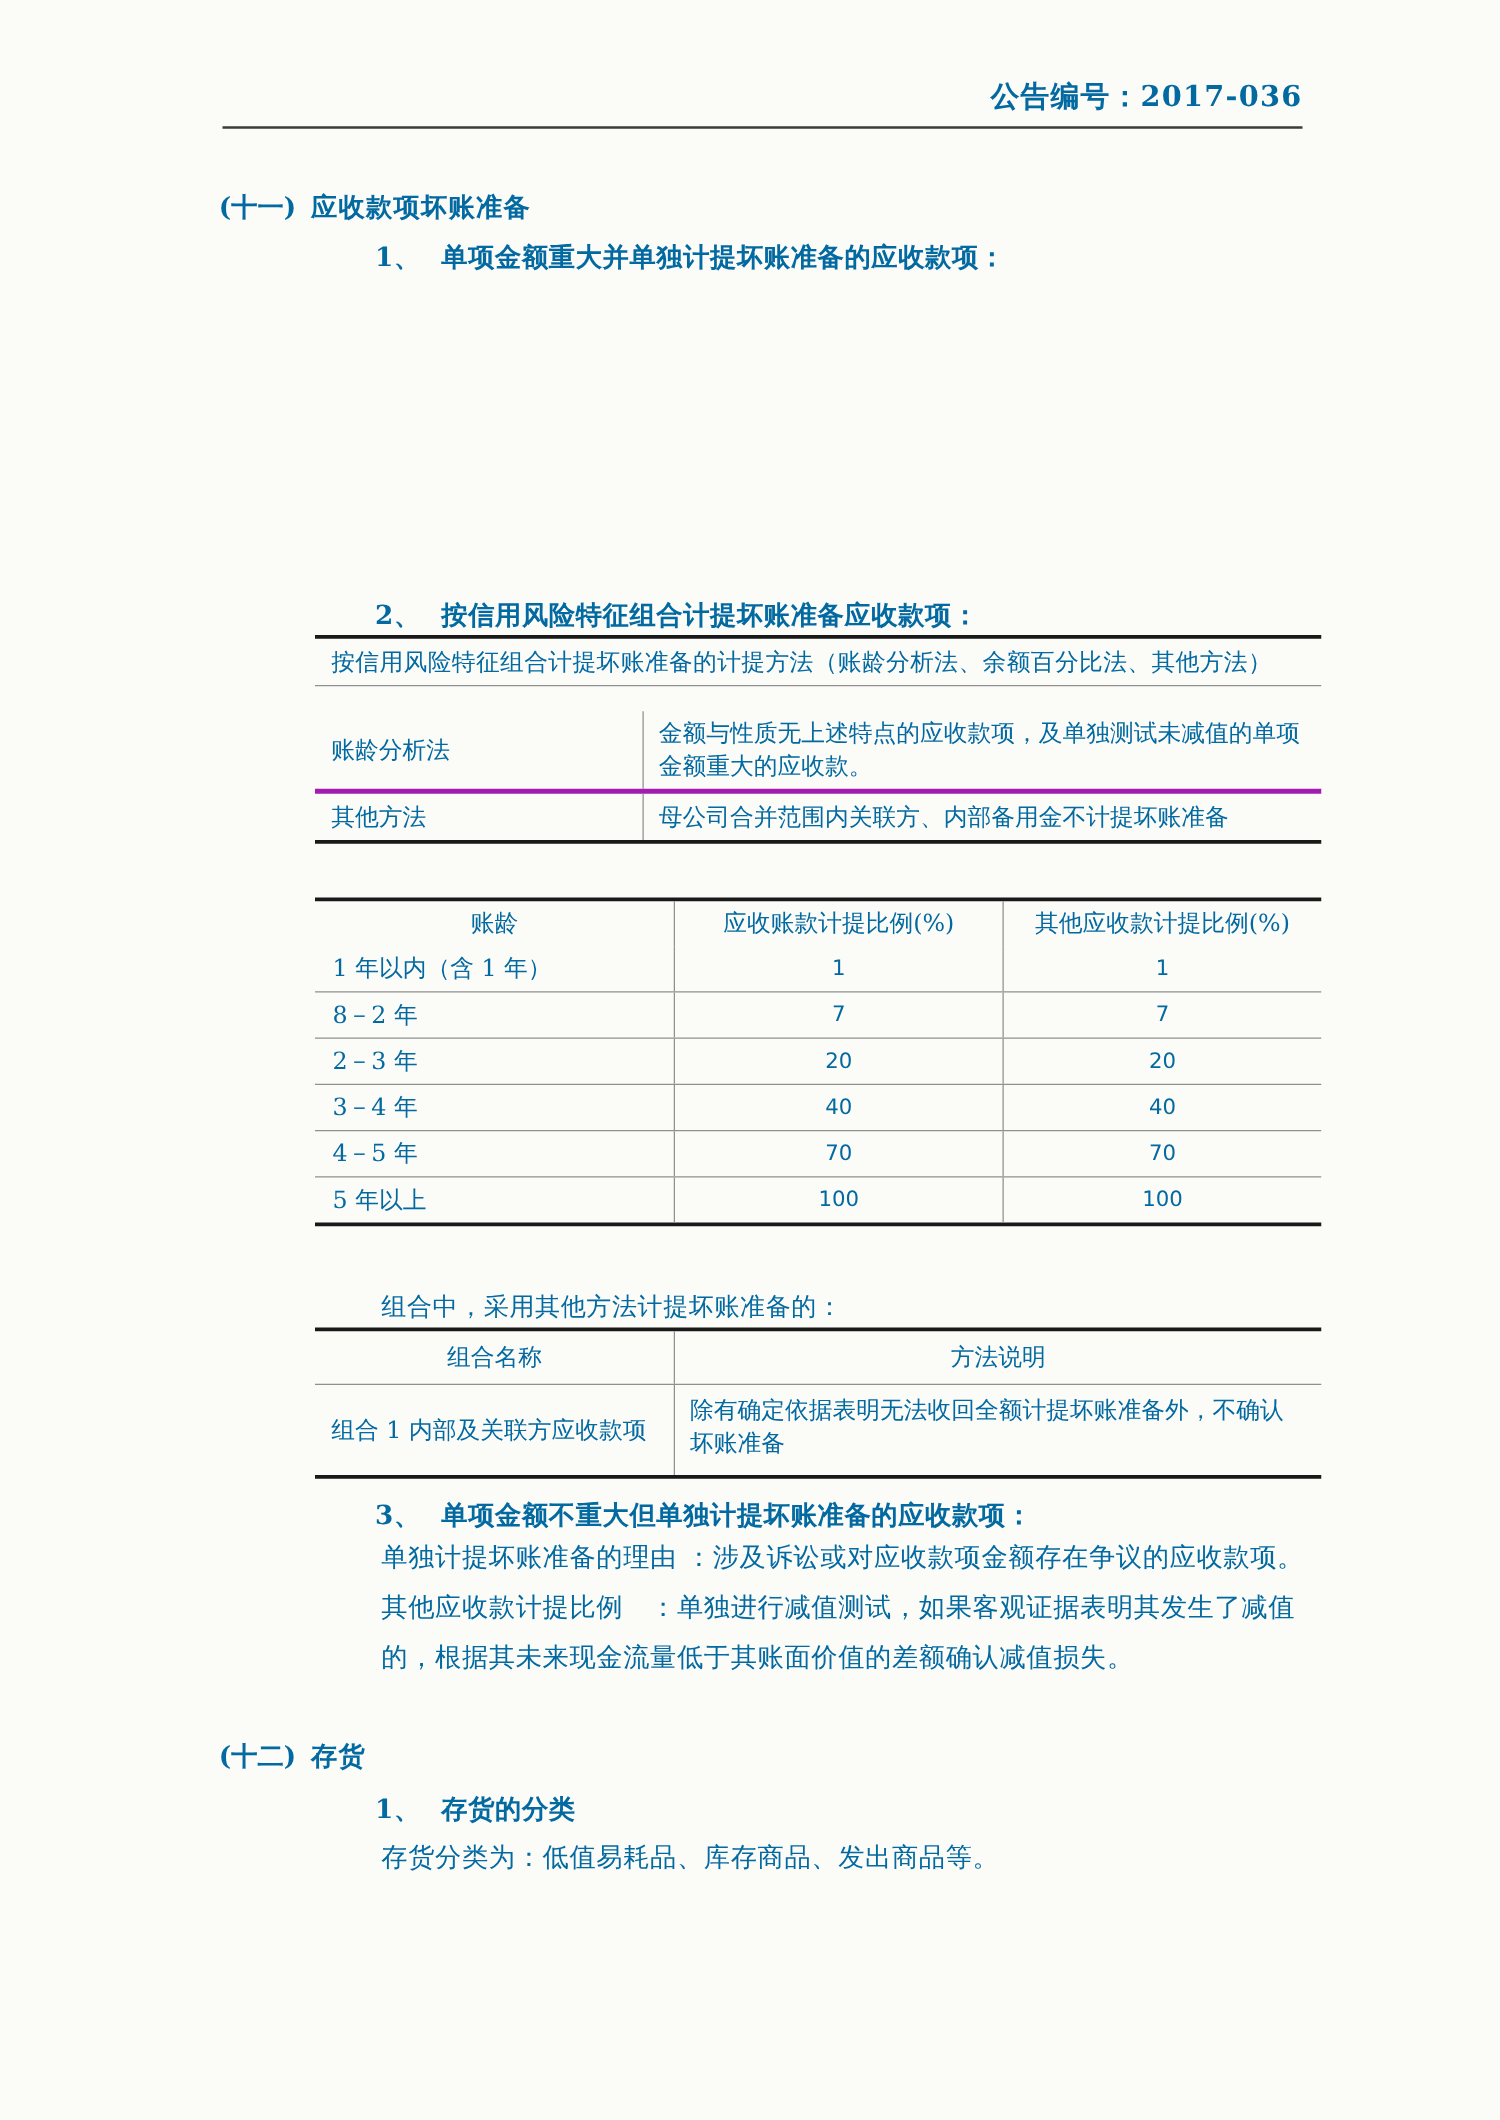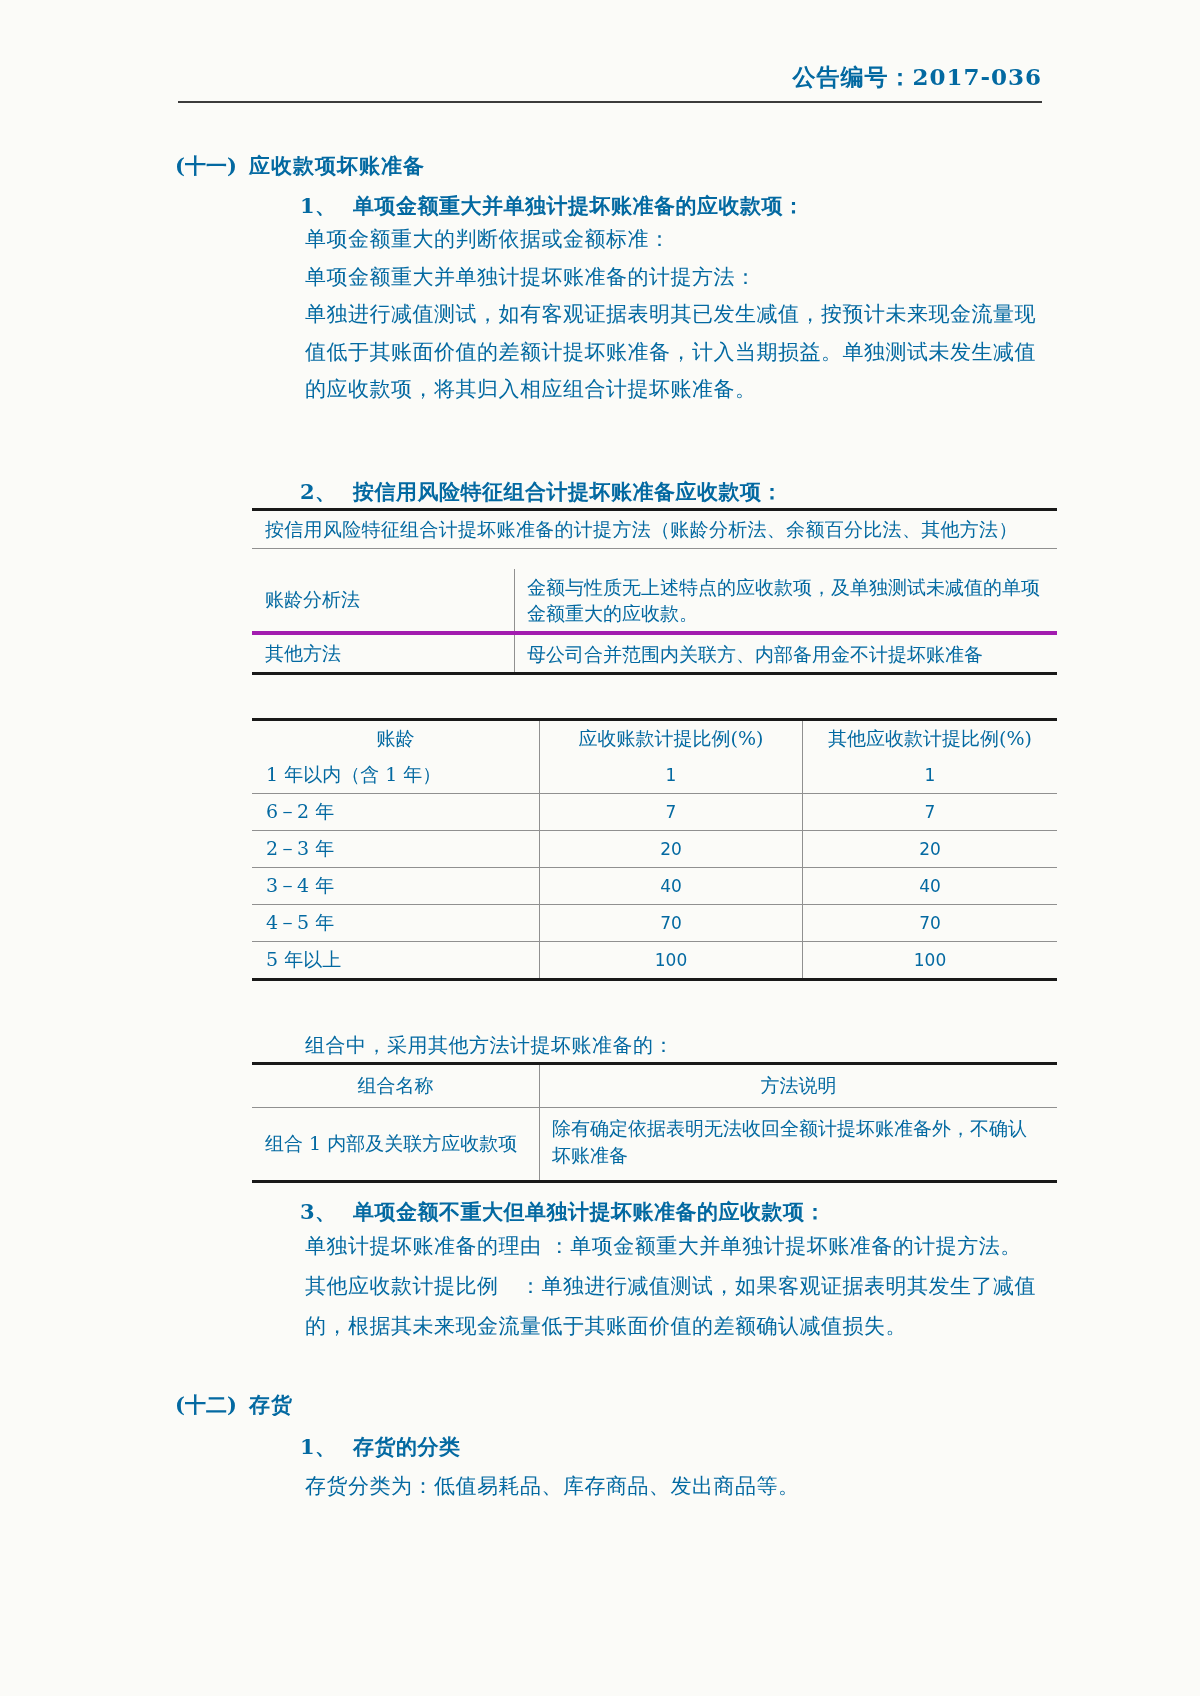--- a/index.html
+++ b/index.html
@@ -67,27 +67,20 @@
   <div class="hdr-num">公告编号：2017-036</div>
   <div class="hdr-rule"></div>
 
   <div class="sec-head" style="top:152px">
     <span>(十一)</span><span class="sec-title">应收款项坏账准备</span>
   </div>
 
   <div class="item-head" style="top:192px">
     <span class="item-num">1、</span><span>单项金额重大并单独计提坏账准备的应收款项：</span>
   </div>
-  <div class="body-block" style="top:221px;width:760px;line-height:37.5px">
-      <div class="body-line">单项金额重大的判断依据或金额标准：</div>
-      <div class="body-line">单项金额重大并单独计提坏账准备的计提方法：</div>
-      <div class="body-line">单独进行减值测试，如有客观证据表明其已发生减值，按预计未来现金流量现</div>
-      <div class="body-line">值低于其账面价值的差额计提坏账准备，计入当期损益。单独测试未发生减值</div>
-      <div class="body-line">的应收款项，将其归入相应组合计提坏账准备。</div>
-    </div>
 
   <div class="item-head" style="top:478px">
     <span class="item-num">2、</span><span>按信用风险特征组合计提坏账准备应收款项：</span>
   </div>
 
   <div class="t" style="top:508px">
     <div class="t1-span inner-b">按信用风险特征组合计提坏账准备的计提方法（账龄分析法、余额百分比法、其他方法）</div>
     <div>
         <div class="mt-row">
           <div class="mt-c1">账龄分析法</div>
@@ -106,21 +99,21 @@
       <div class="t2-c2">应收账款计提比例(%)</div>
       <div class="t2-c3">其他应收款计提比例(%)</div>
     </div>
     <div>
         <div class="t2-row">
           <div class="t2-c1">1 年以内（含 1 年）</div>
           <div class="t2-c2 num-cell">1</div>
           <div class="t2-c3 num-cell">1</div>
         </div>
         <div class="t2-row">
-          <div class="t2-c1">6－2 年</div>
+          <div class="t2-c1">8－2 年</div>
           <div class="t2-c2 num-cell">7</div>
           <div class="t2-c3 num-cell">7</div>
         </div>
         <div class="t2-row">
           <div class="t2-c1">2－3 年</div>
           <div class="t2-c2 num-cell">20</div>
           <div class="t2-c3 num-cell">20</div>
         </div>
         <div class="t2-row">
           <div class="t2-c1">3－4 年</div>
@@ -149,21 +142,21 @@
     <div class="t3-row">
       <div class="t3-c1">组合 1 内部及关联方应收款项</div>
       <div class="t3-c2">除有确定依据表明无法收回全额计提坏账准备外，不确认坏账准备</div>
     </div>
   </div>
 
   <div class="item-head" style="top:1198px">
     <span class="item-num">3、</span><span>单项金额不重大但单独计提坏账准备的应收款项：</span>
   </div>
   <div class="body-block" style="top:1226px;width:770px;line-height:40px">
-      <div class="body-line">单独计提坏账准备的理由 ：单项金额重大并单独计提坏账准备的计提方法。</div>
+      <div class="body-line">单独计提坏账准备的理由 ：涉及诉讼或对应收款项金额存在争议的应收款项。</div>
       <div class="body-line">其他应收款计提比例　：单独进行减值测试，如果客观证据表明其发生了减值</div>
       <div class="body-line">的，根据其未来现金流量低于其账面价值的差额确认减值损失。</div>
     </div>
 
   <div class="sec-head" style="top:1391px">
     <span>(十二)</span><span class="sec-title">存货</span>
   </div>
   <div class="item-head" style="top:1433px">
     <span class="item-num">1、</span><span>存货的分类</span>
   </div>

